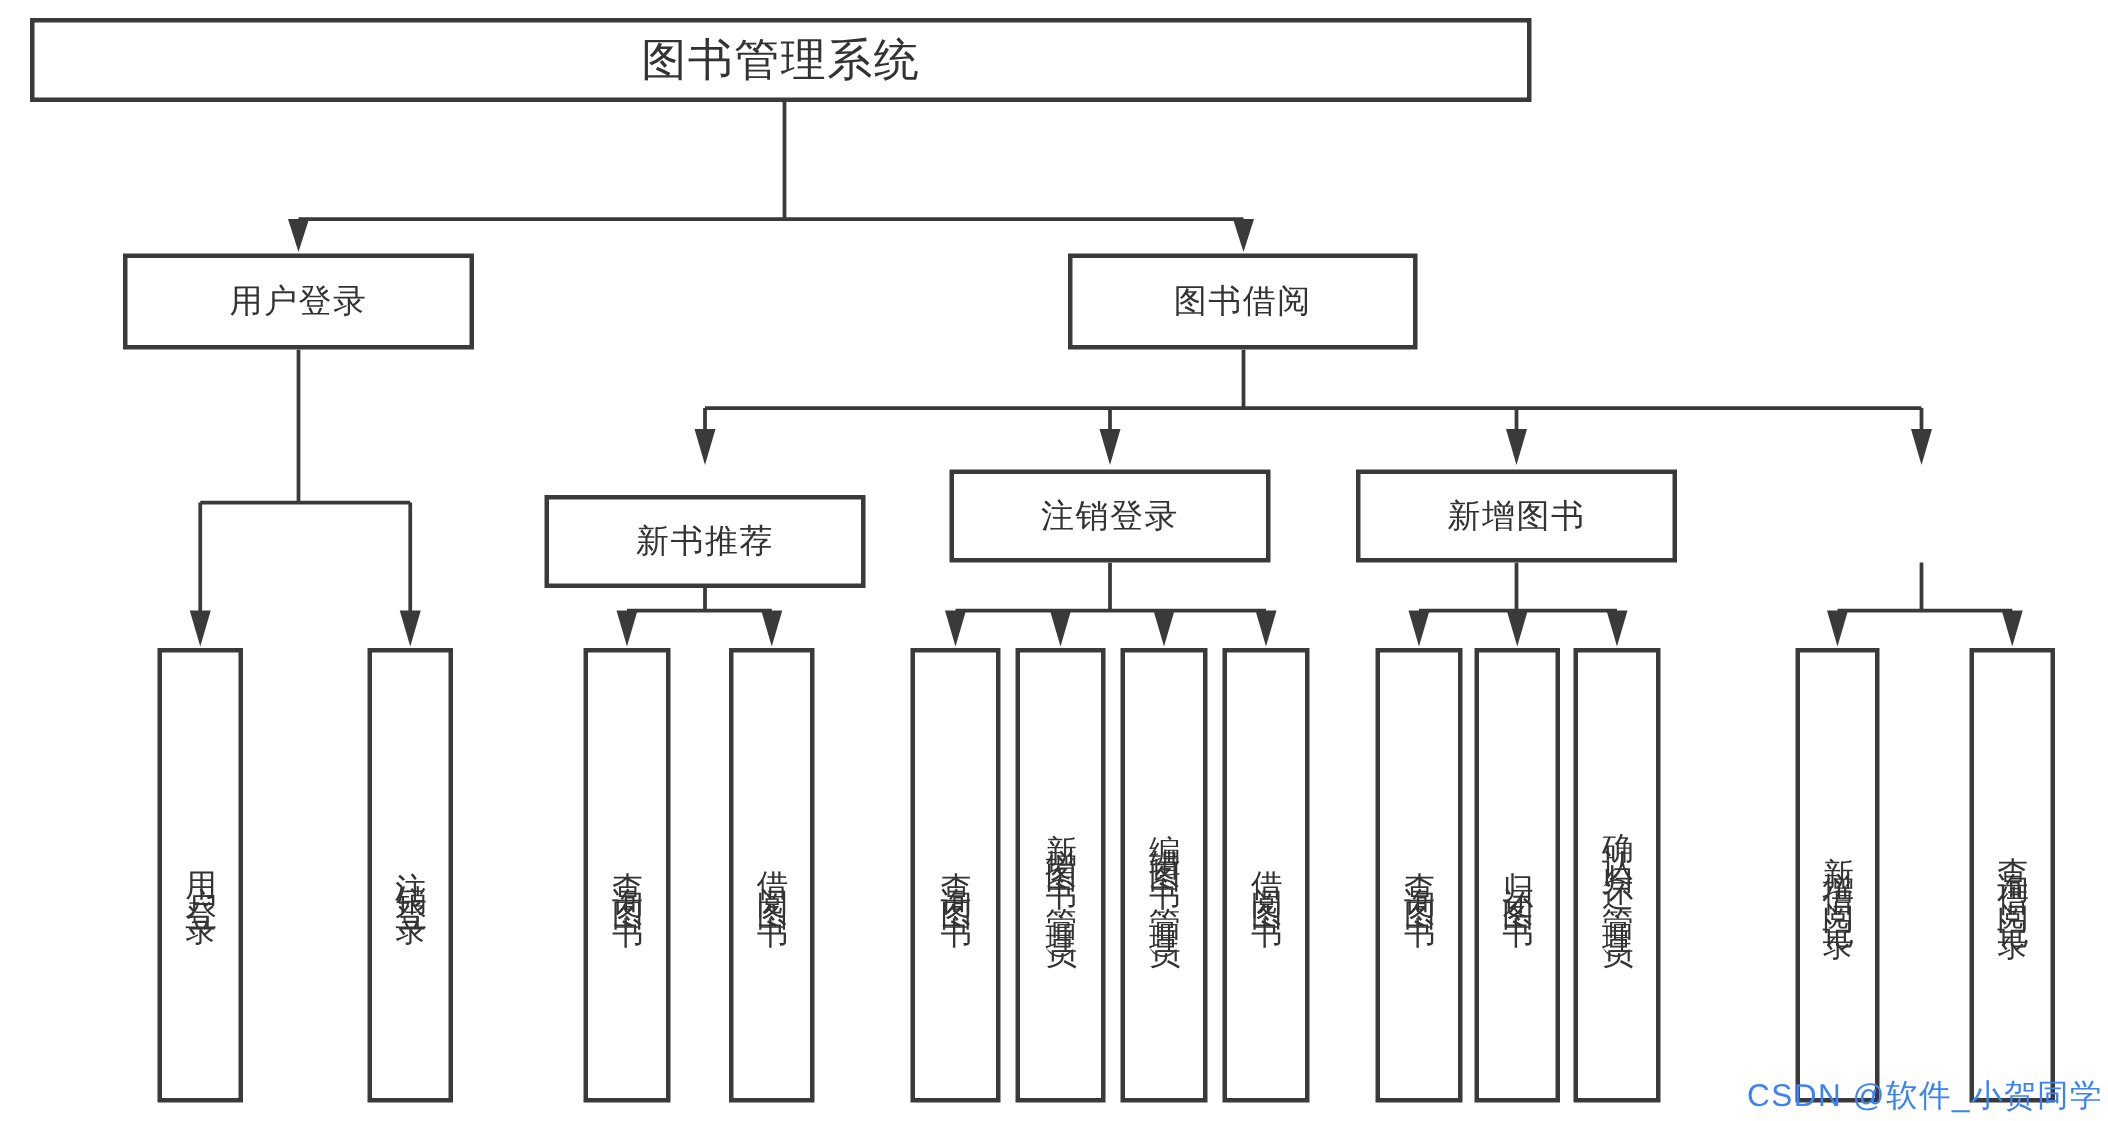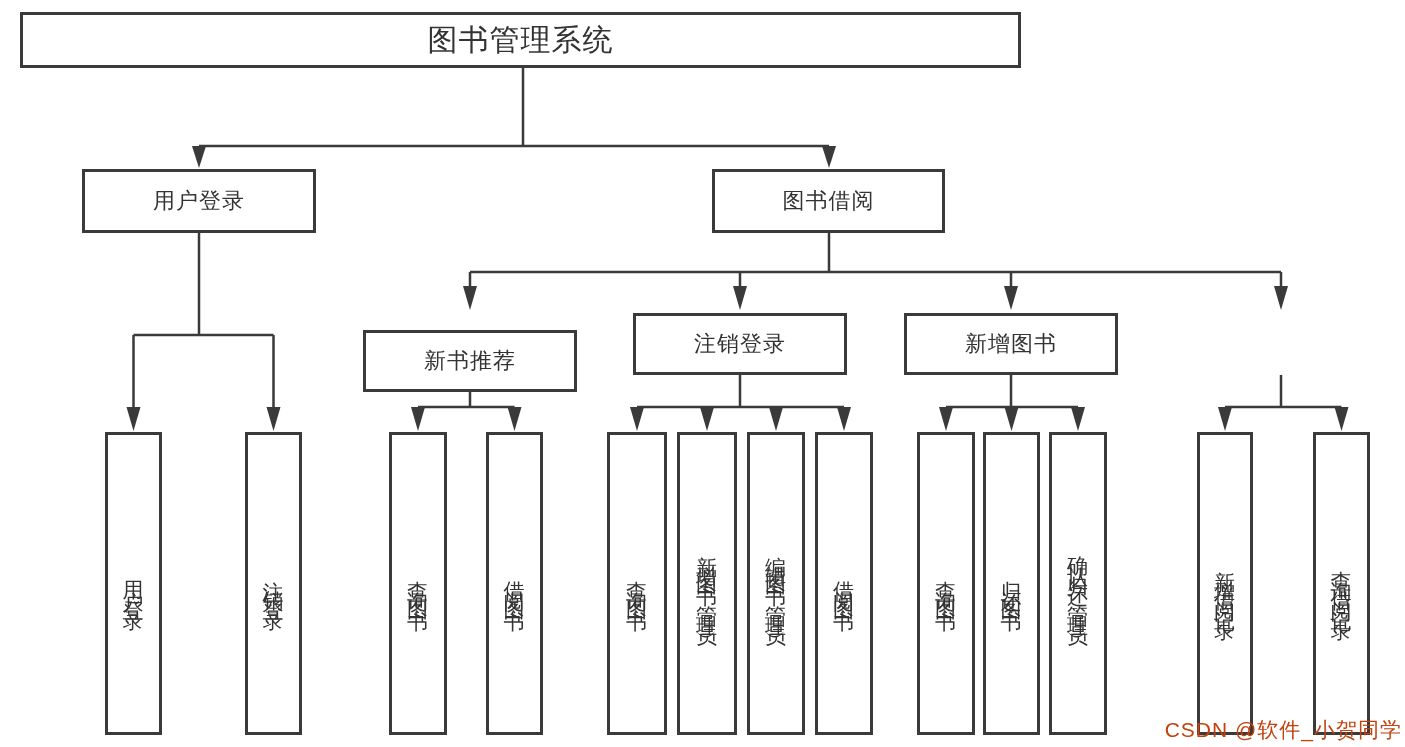--- a/index.html
+++ b/index.html
@@ -34,21 +34,21 @@
   .v{font-size:21px;}
   .v span{
     writing-mode:vertical-rl;
     letter-spacing:10px;
     line-height:1;
   }
   #watermark{
     position:absolute;
     top:716px;right:3px;
     font-size:21px;
-    color:#c2410c;
+    color:#3b82f6;
     letter-spacing:1px;
     z-index:3;
     white-space:nowrap;
   }
 </style>
 </head>
 <body>
 
 <div id="canvas">
 

